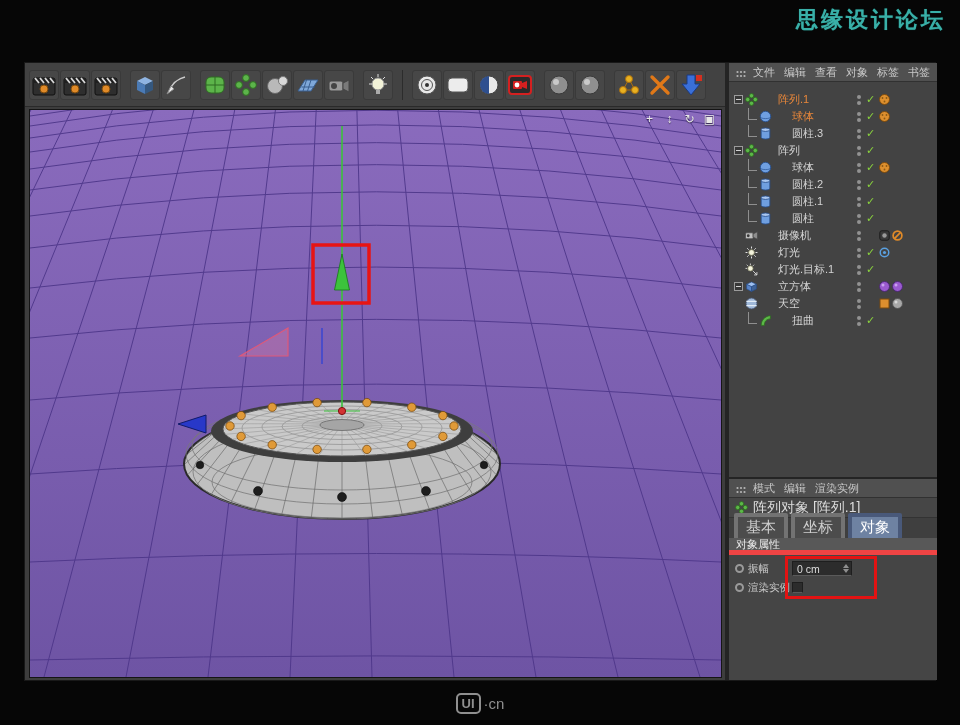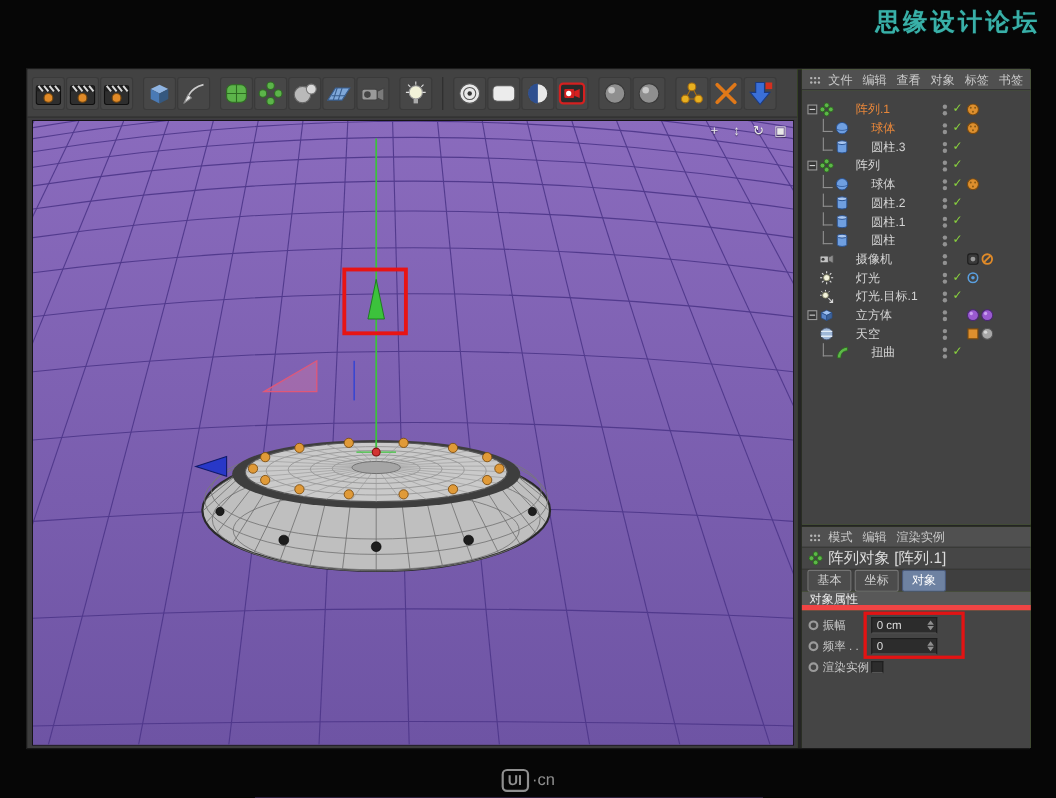--- a/index.html
+++ b/index.html
@@ -46,37 +46,37 @@
   .dots{display:flex;flex-direction:column;gap:2px;margin-right:1px;cursor:pointer}
   .dots i{width:4px;height:4px;border-radius:50%;background:#929292;display:block}
   .check{color:#8ad33e;font-size:11px;font-weight:bold;width:11px;text-align:center;line-height:17px;cursor:pointer}
   .tags{display:flex;gap:2px;width:30px}
   .tag{width:11px;height:11px;display:inline-flex;cursor:pointer}
 
   
   .am{height:203px;display:flex;flex-direction:column;border-top:2px solid #242424;flex:none}
   .am-title{height:20px;background:#464646;border-bottom:1px solid #333;display:flex;align-items:center;gap:5px;padding:0 6px;font-size:14px;color:#dcdcdc;flex:none}
   .am-tabs{height:20px;background:#3f3f3f;display:flex;gap:3px;align-items:center;padding:0 5px;flex:none}
-  .am-tab{font-size:11px;color:#cfcfcf;padding:1px 8px 2px;background:#4c4c4c;border:1px solid #737373;border-radius:2px;cursor:pointer}
+  .am-tab{font-size:15px;color:#cfcfcf;padding:1px 8px 2px;background:#4c4c4c;border:4px solid #737373;border-radius:2px;cursor:pointer}
   .am-tab.active{background:#6e82a2;color:#fff;border-color:#49597a}
   .am-section{height:17px;background:#585858;border-bottom:5px solid #ef4444;display:flex;align-items:center;padding:0 7px;font-size:11px;color:#ececec;flex:none;cursor:pointer}
   .am-fields{flex:1;background:#454545;position:relative;padding:4px 6px}
   .field-row{height:19px;display:flex;align-items:center;font-size:10.5px;color:#c9c9c9}
   .keyc{width:9px;height:9px;border:2px solid #9a9a9a;border-radius:50%;flex:none;margin-right:4px;cursor:pointer}
   .flabel{width:44px;flex:none;white-space:nowrap;overflow:visible}
   .valbox{width:60px;height:15px;background:#2c2c2c;border:1px solid #1e1e1e;border-bottom-color:#5a5a5a;color:#dedede;font-size:10.5px;display:flex;align-items:center;padding:0 12px 0 4px;position:relative;cursor:text}
   .spin{position:absolute;right:2px;top:2px;bottom:2px;display:flex;flex-direction:column;justify-content:space-between;cursor:pointer}
   .spin b{width:0;height:0;border-left:3px solid transparent;border-right:3px solid transparent;display:block}
   .spin .up{border-bottom:4px solid #8f8f8f}
   .spin .dn{border-top:4px solid #8f8f8f}
   .checkbox{width:11px;height:11px;background:#2c2c2c;border:1px solid #1e1e1e;border-bottom-color:#5a5a5a;cursor:pointer}
   .red-box{position:absolute;border:3px solid #e31313;pointer-events:none}
 
   
-  .footer{position:absolute;bottom:0;left:0;width:100%;height:32px;display:flex;align-items:center;justify-content:center}
+  .footer{position:absolute;bottom:0;left:0;width:100%;height:32px;display:flex;align-items:flex-start;justify-content:center}
   .ui-logo{display:flex;align-items:center;gap:3px;color:#8f8f8f;font-size:15px}
   .ui-box{border:2px solid #8f8f8f;border-radius:5px;padding:0 4px;font-weight:bold;font-size:13px;line-height:17px}
 </style>
 </head>
 <body>
 
 <div class="page">
 
   <div class="banner">
     <div class="banner-logo">
@@ -841,31 +841,20 @@
               <span class="valbox">
                 <span>0 cm</span>
                 <span class="spin">
                   <b class="up"></b>
                   <b class="dn"></b>
                 </span>
               </span>
             </div>
             <div class="field-row">
               <span class="keyc"></span>
-              <span class="flabel">频率 . .</span>
-              <span class="valbox">
-                <span>0</span>
-                <span class="spin">
-                  <b class="up"></b>
-                  <b class="dn"></b>
-                </span>
-              </span>
-            </div>
-            <div class="field-row">
-              <span class="keyc"></span>
               <span class="flabel">渲染实例</span>
               <span class="checkbox"></span>
             </div>
           </div>
       </div>
     </div>
 
   </div>
 
   <div class="footer">

